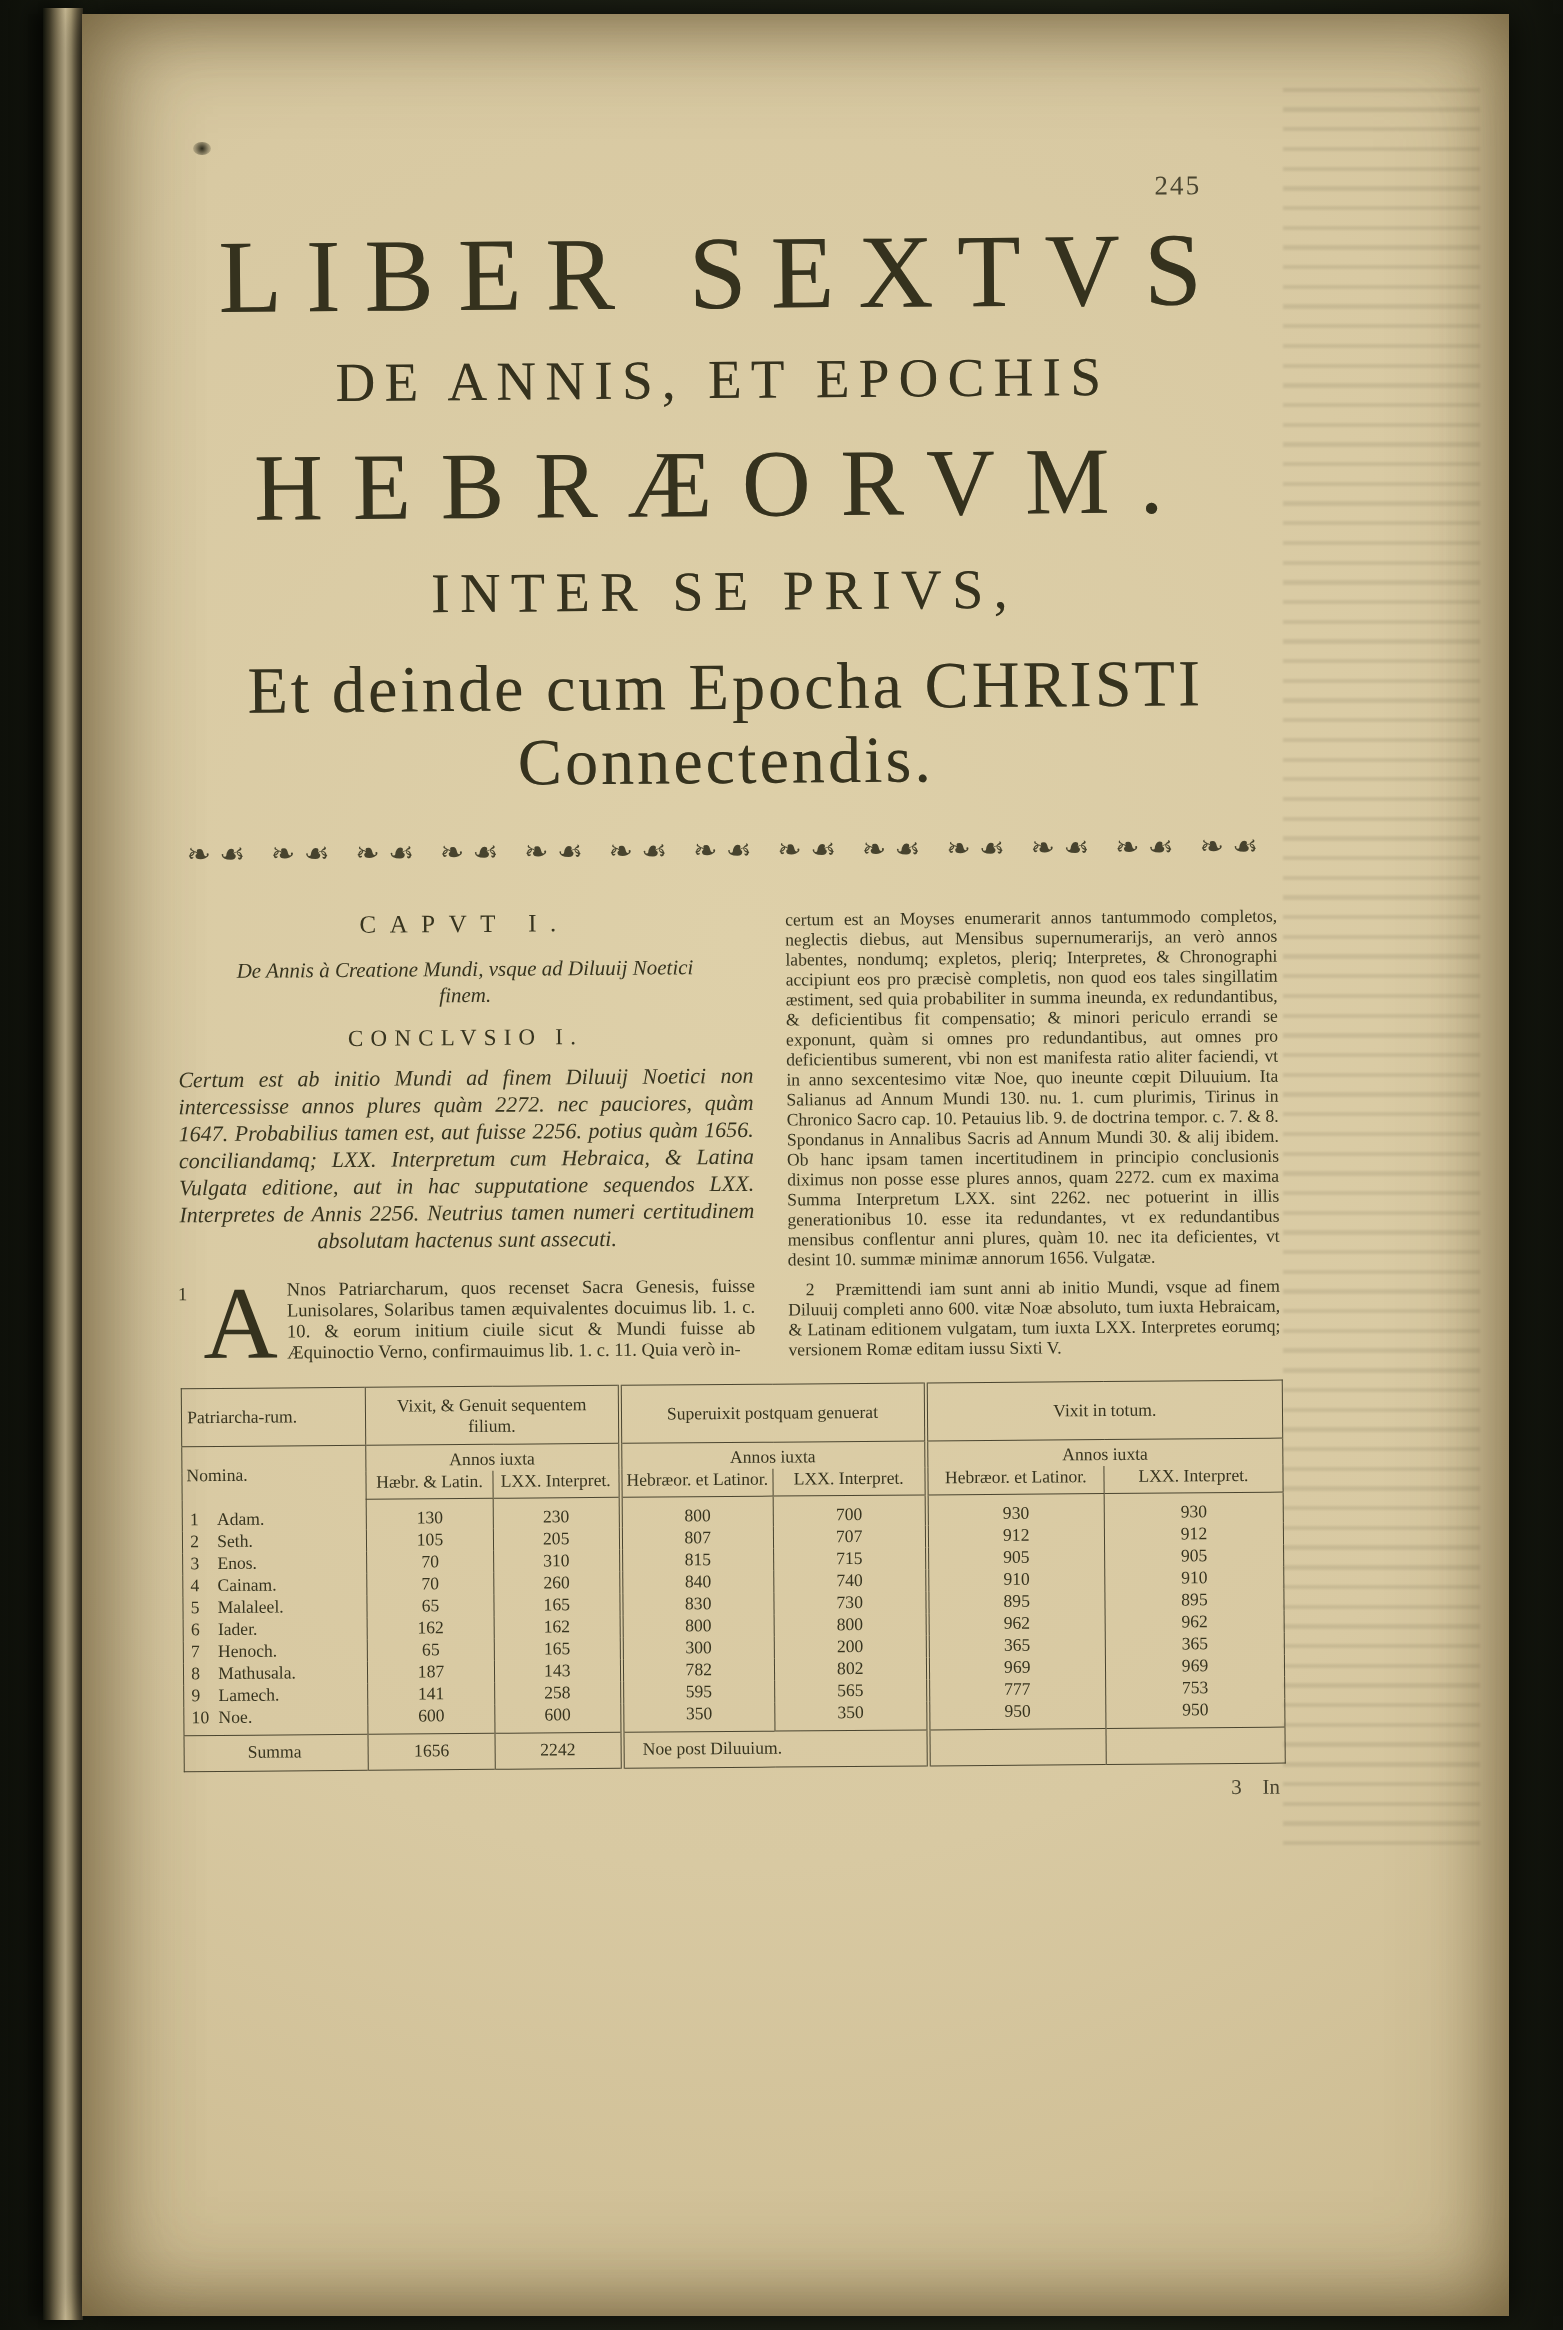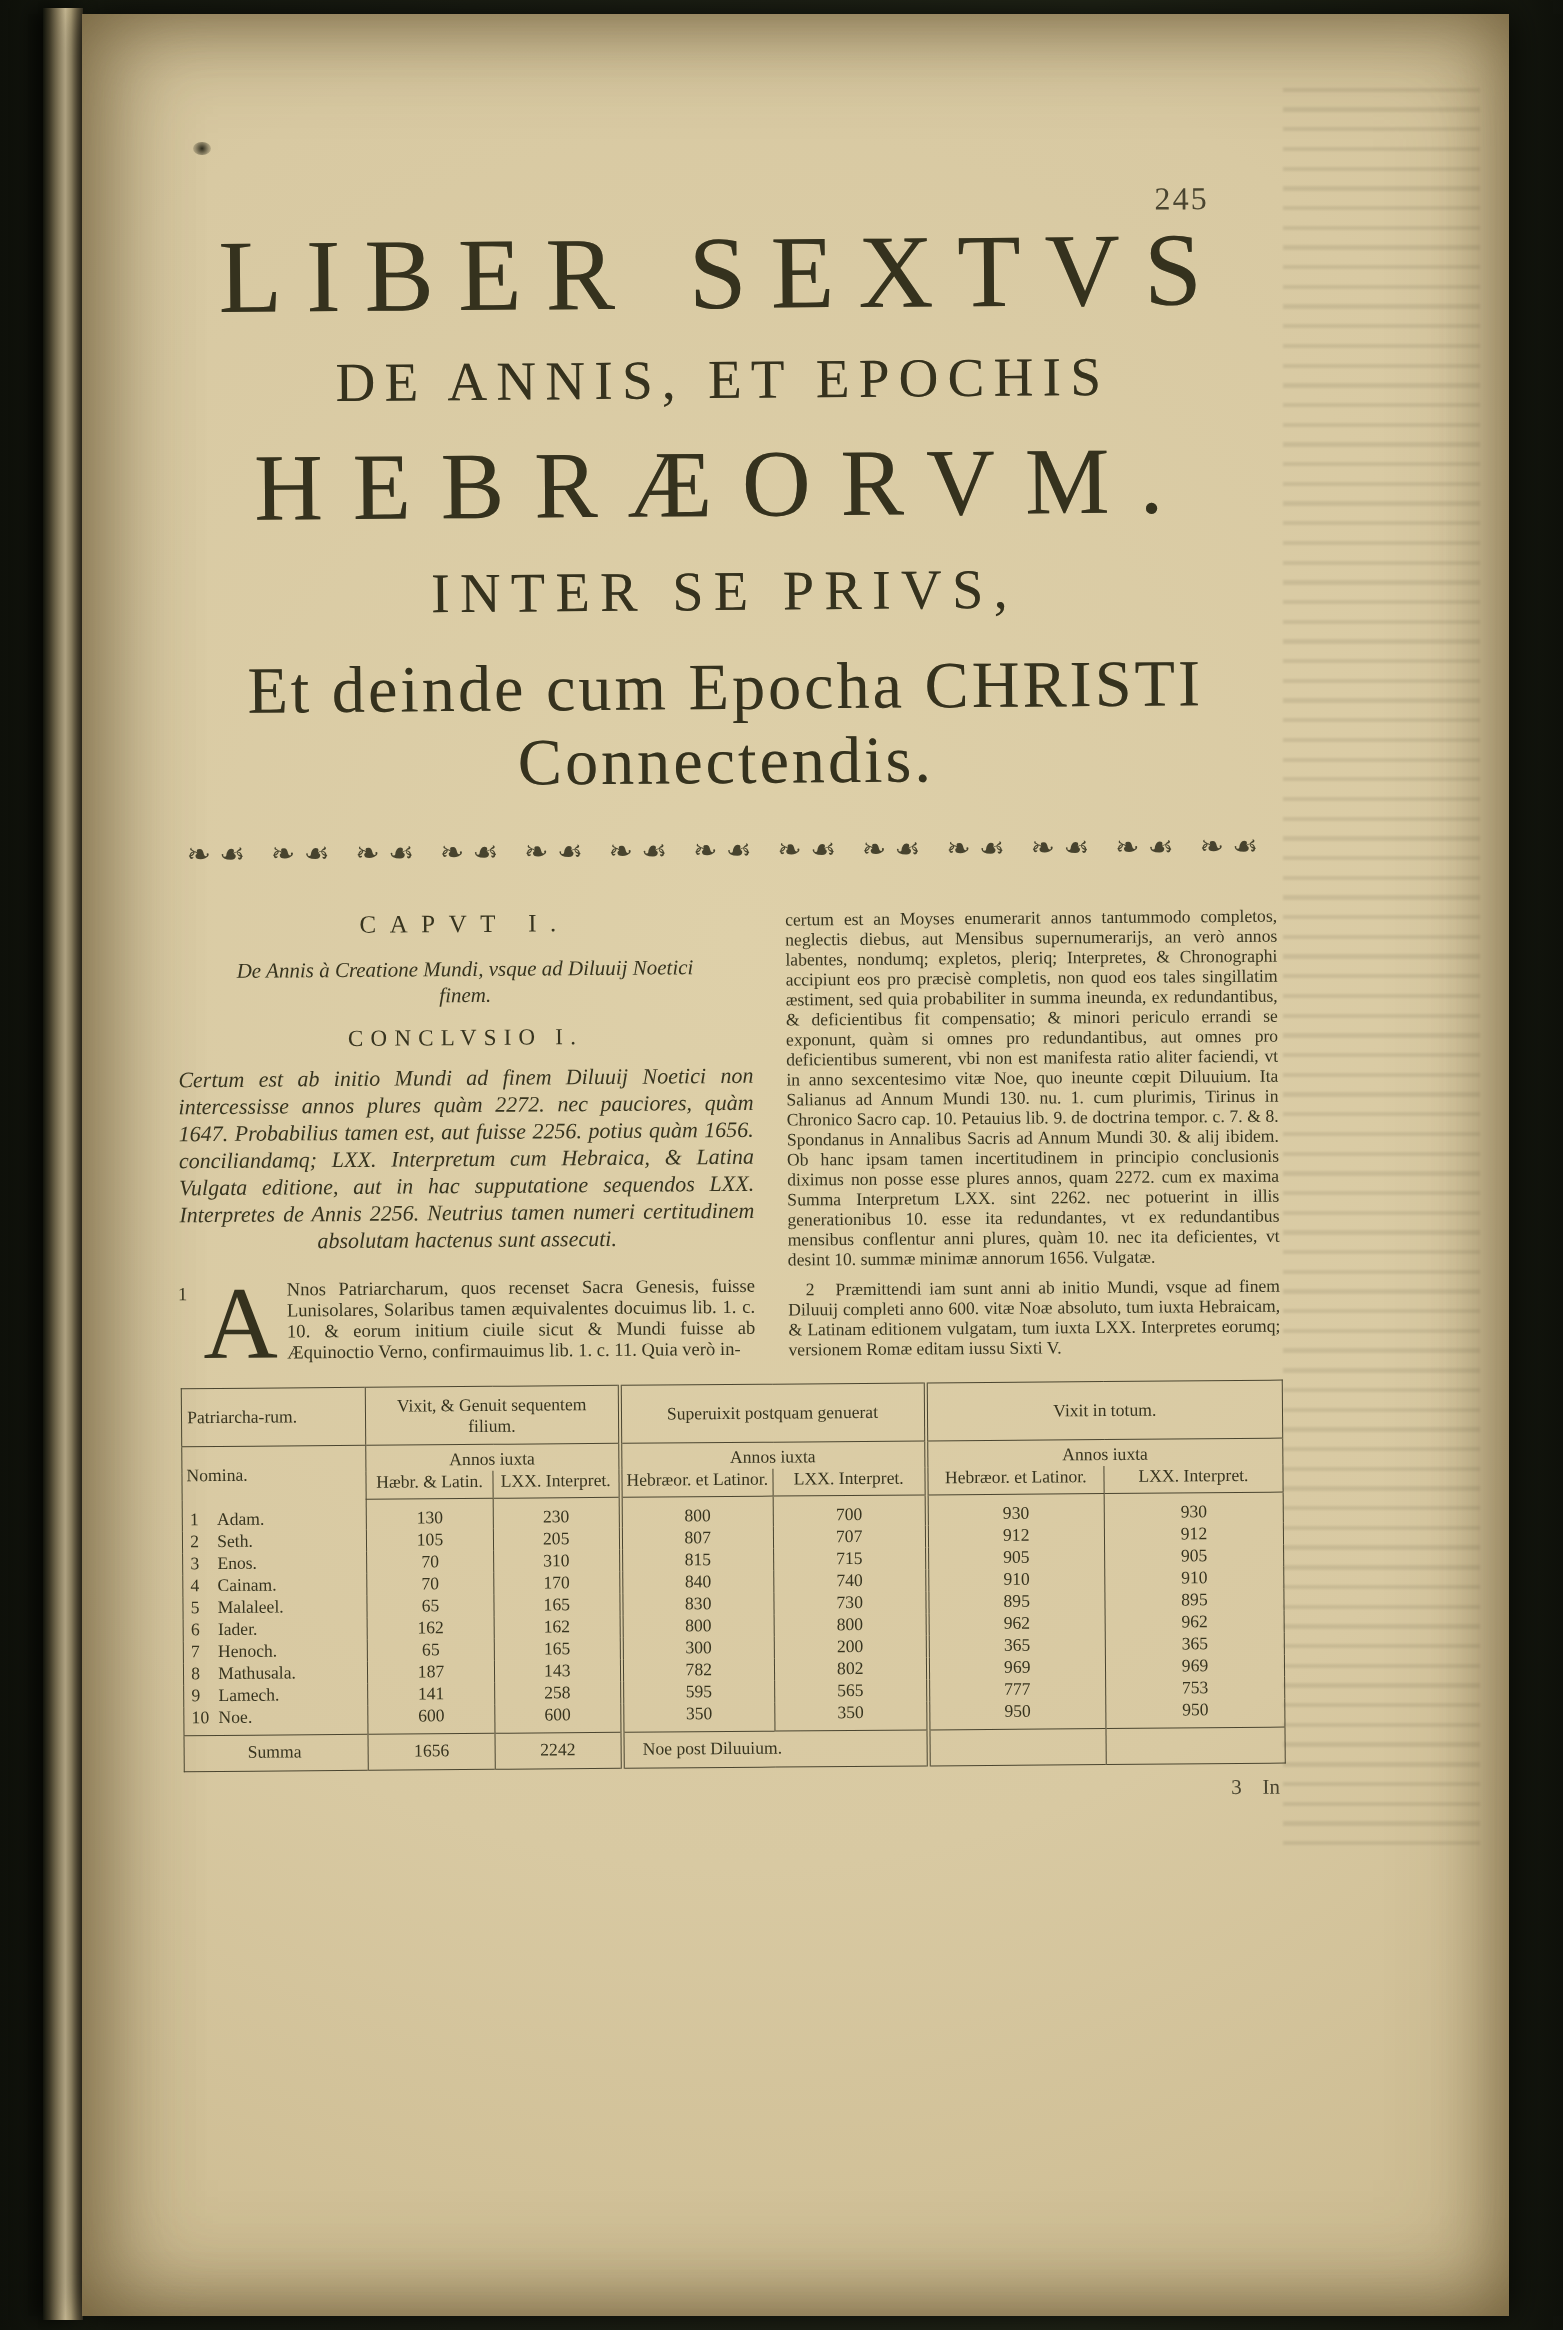--- a/index.html
+++ b/index.html
@@ -36,22 +36,22 @@
   .showthrough{
     position:absolute;right:29px;top:67px;width:197px;height:1771px;opacity:.12;filter:blur(1px);
     background:repeating-linear-gradient(180deg,transparent 0 6.7px,#564f36 6.7px 11px,transparent 11px 19.7px);
   }
   .content{
     position:absolute;left:88px;top:0;width:1100px;height:2302px;
     transform:rotate(-0.45deg);transform-origin:50% 0;
     color:var(--ink);
   }
   .pagenum{
-    position:absolute;left:983px;top:170px;
-    font-size:32px;letter-spacing:2.1px;color:var(--ink-soft);
+    position:absolute;left:983px;top:160px;
+    font-size:27px;letter-spacing:2.1px;color:var(--ink-soft);
   }
   .t{text-align:center;color:var(--ink);text-shadow:0 0 0.5px rgba(50,45,25,.45);}
   .t1{margin-top:207px;font-size:104px;line-height:1;letter-spacing:24px;}
   .t2{margin-top:27px;font-size:55px;line-height:1;letter-spacing:9.3px;}
   .t3{margin-top:30px;font-size:95px;line-height:1;letter-spacing:30px;}
   .t4{margin-top:31px;font-size:56px;line-height:1;letter-spacing:10.4px;}
   .t5{margin-top:35px;font-size:66px;line-height:1;letter-spacing:3.1px;}
   .t6{margin-top:8.3px;font-size:66px;line-height:1;letter-spacing:3.1px;}
   .ornament{
     margin-top:42px;text-align:center;
@@ -222,21 +222,21 @@
               <td class="c-val v0">70</td>
               <td class="c-val v1">310</td>
               <td class="c-val v2">815</td>
               <td class="c-val v3">715</td>
               <td class="c-val v4">905</td>
               <td class="c-val v5">905</td>
             </tr>
             <tr>
               <td class="c-name"><span class="rownum">4</span>Cainam.</td>
               <td class="c-val v0">70</td>
-              <td class="c-val v1">170</td>
+              <td class="c-val v1">260</td>
               <td class="c-val v2">840</td>
               <td class="c-val v3">740</td>
               <td class="c-val v4">910</td>
               <td class="c-val v5">910</td>
             </tr>
             <tr>
               <td class="c-name"><span class="rownum">5</span>Malaleel.</td>
               <td class="c-val v0">65</td>
               <td class="c-val v1">165</td>
               <td class="c-val v2">830</td>

